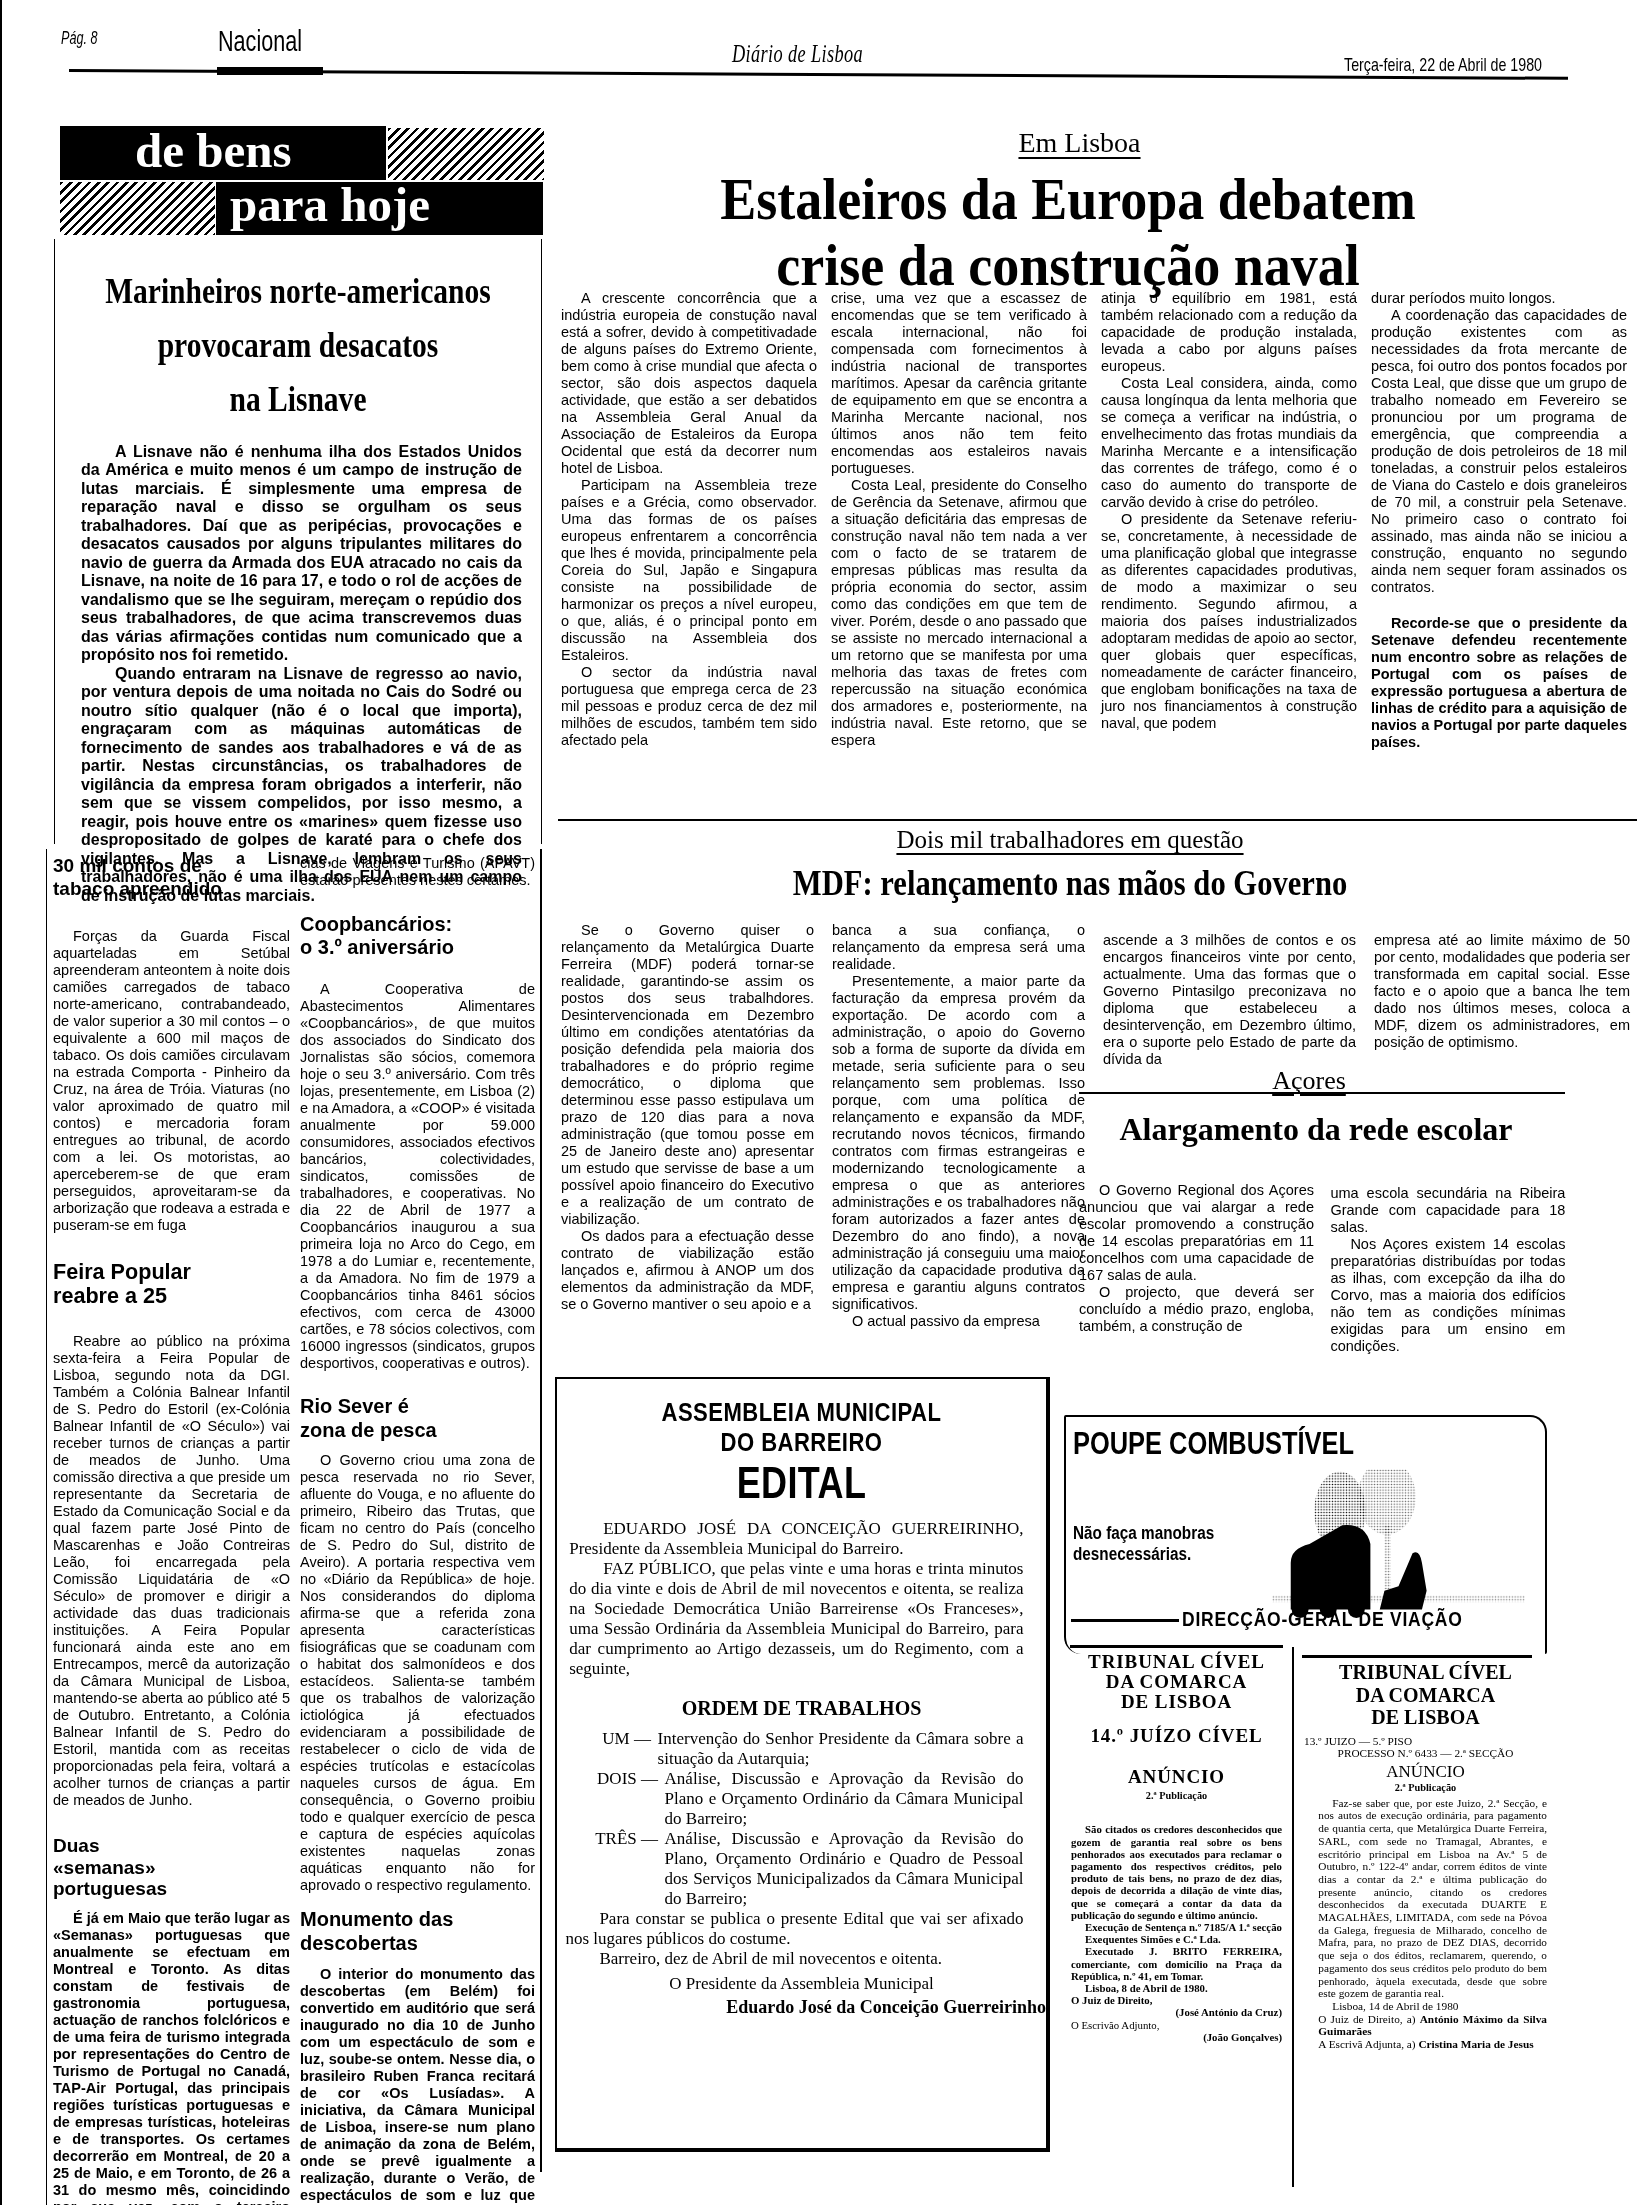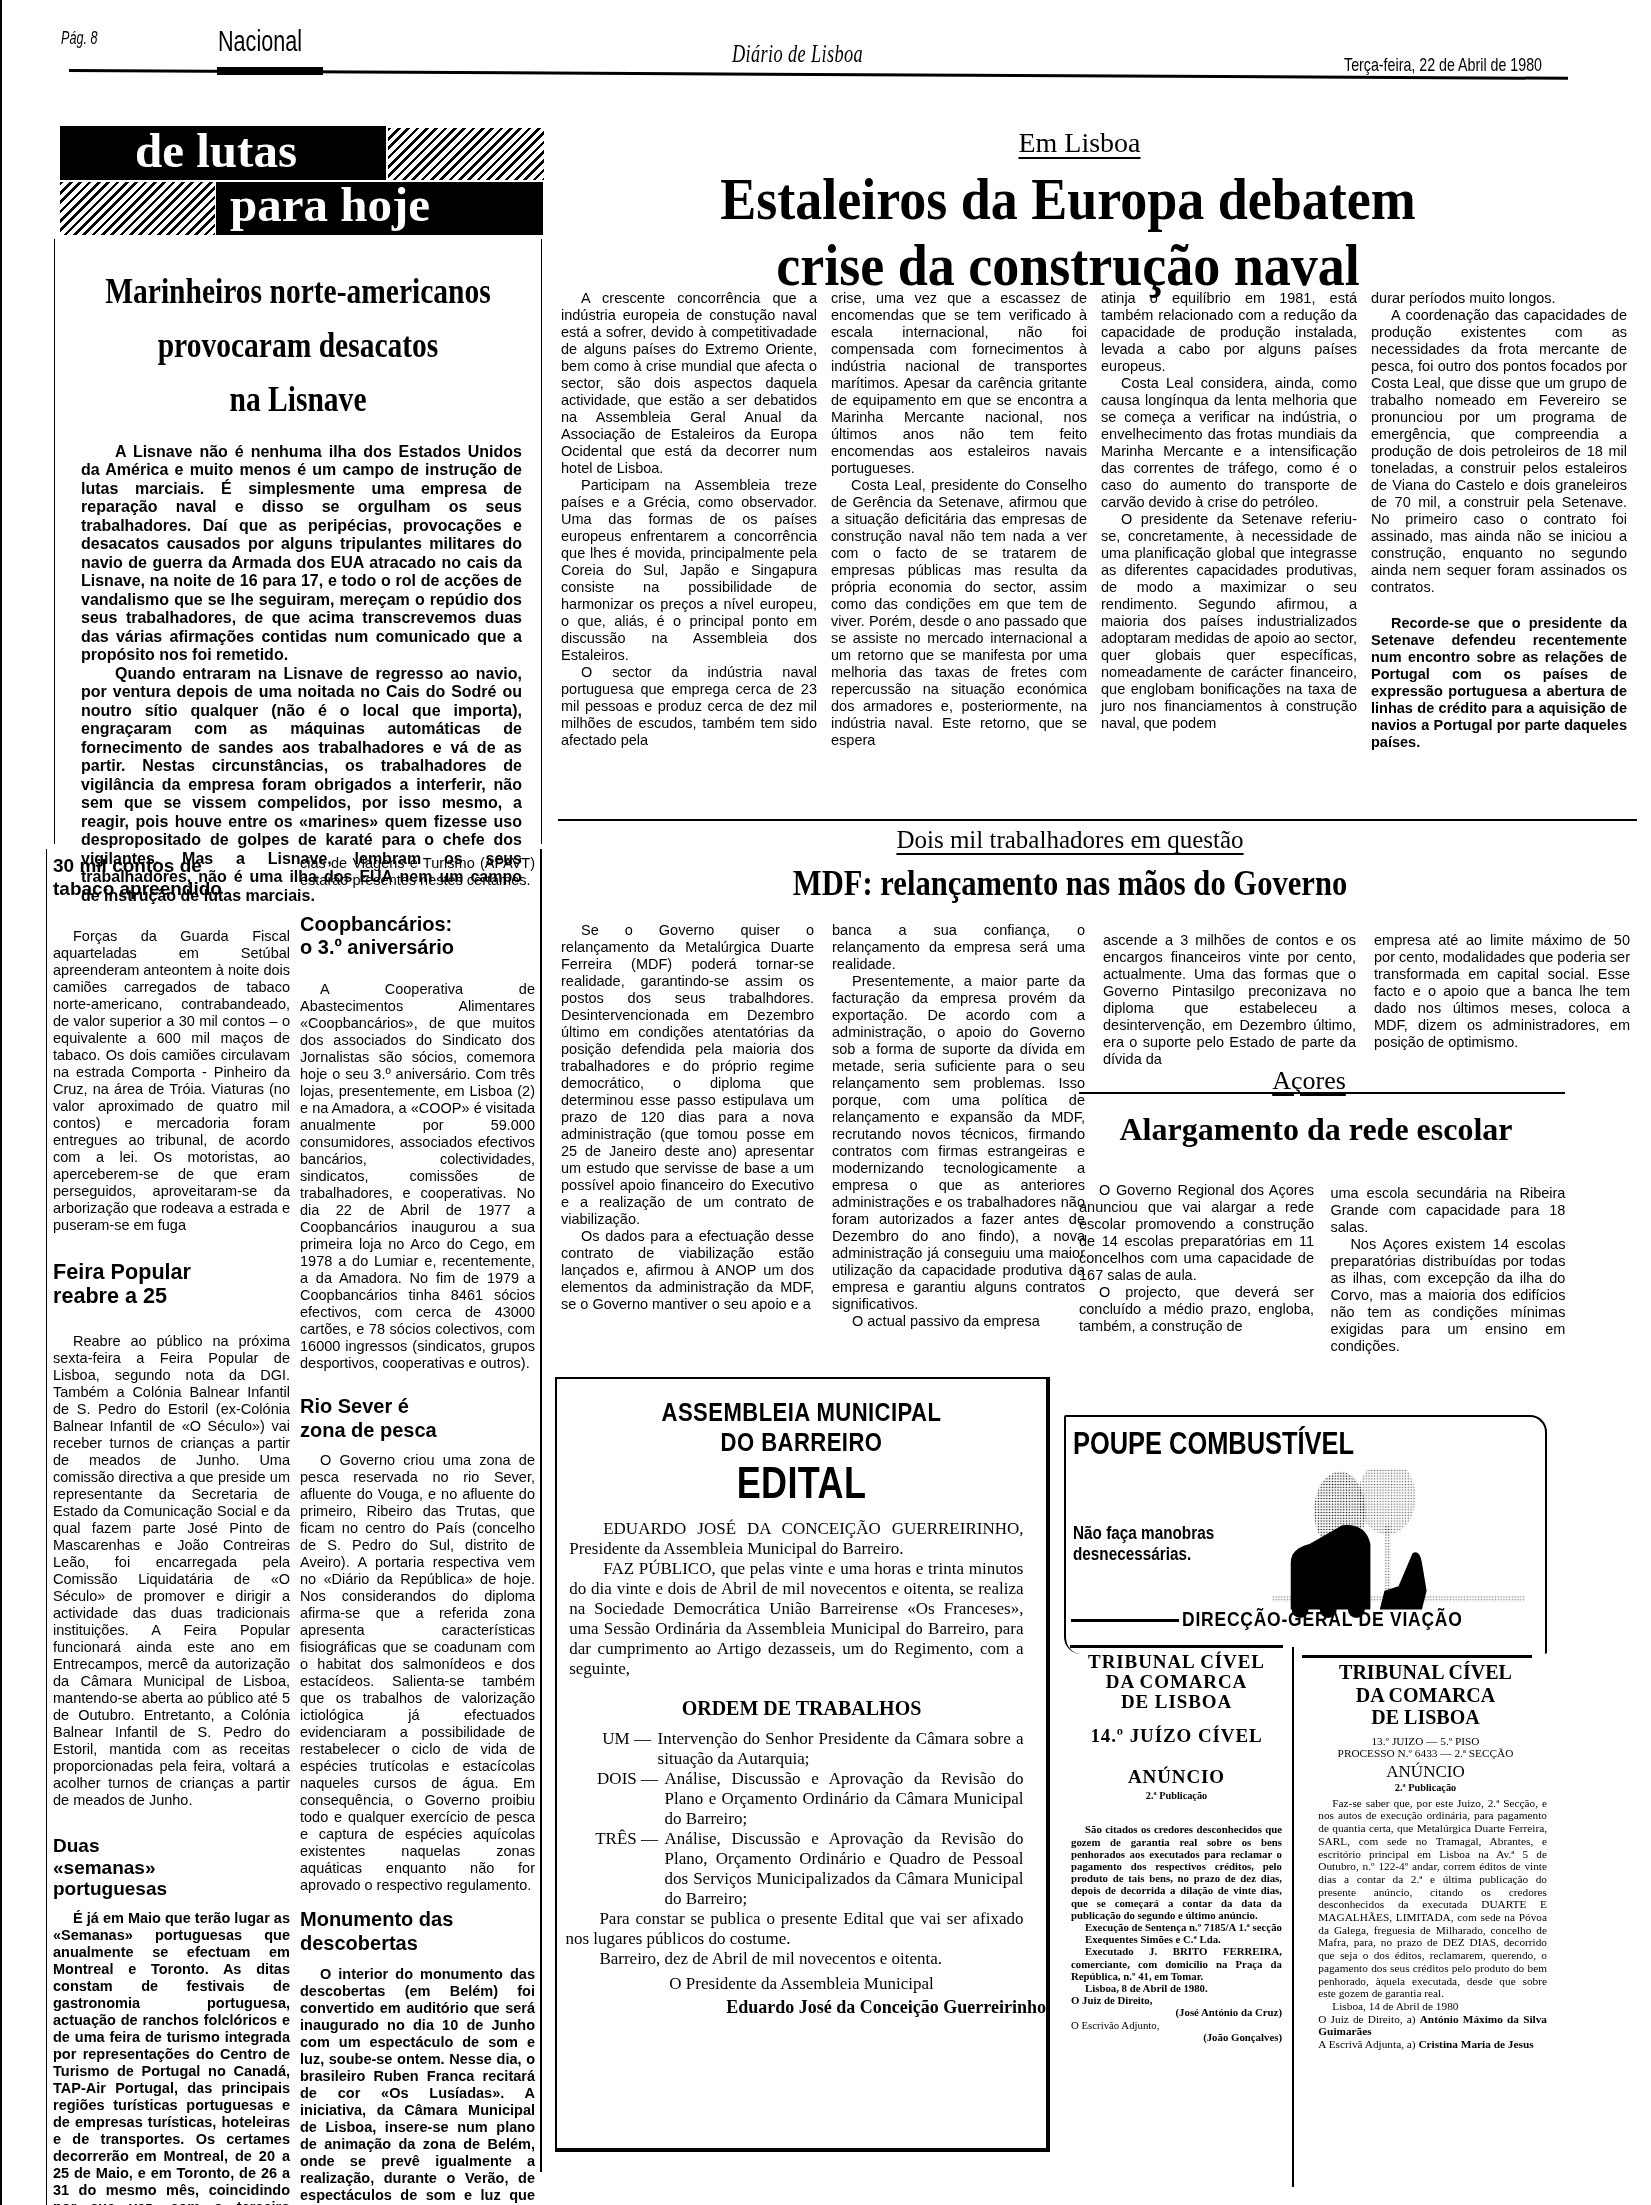--- a/index.html
+++ b/index.html
@@ -54,21 +54,21 @@
   <span class="page-no">Pág. 8</span>
   <span class="section-name">Nacional</span>
   <span class="paper-name">Diário de Lisboa</span>
   <span class="date">Terça-feira, 22 de Abril de 1980</span>
   <div class="mast-tab"></div>
   <div class="mast-line"></div>
 </div>
 
 <div class="abs" style="left:60px;top:126px;width:483px;height:110px;">
   <div class="kicker-box" style="left:0;top:0;width:326px;height:54px;">
-    <span style="position:absolute;left:75px;top:-1.9px;font-size:49px;line-height:54px;">de lutas</span>
+    <span style="position:absolute;left:75px;top:-1.9px;font-size:49px;line-height:54px;">de bens</span>
   </div>
   <div class="abs hatch" style="left:328px;top:1.9px;width:156px;height:52px;"></div>
   <div class="abs hatch" style="left:0;top:56px;width:155px;height:53px;"></div>
   <div class="kicker-box" style="left:156px;top:56px;width:327px;height:53px;">
     <span style="position:absolute;left:14px;top:-3.8px;font-size:49px;line-height:54px;text-align:right;">para hoje</span>
   </div>
 </div>
 
 <div id="feature-frame" class="abs">
   <div class="feature-title" style="margin-top:27px;">Marinheiros norte-americanos</div>
@@ -255,21 +255,21 @@
     <p style="text-align:right">(João Gonçalves)</p>
   </div>
 </div>
 <div class="col-rule" style="left:1292px;top:1647px;height:540px;width:2.3px;"></div>
 
 <div class="hrule" style="left:1302px;top:1655px;width:230px;height:2.8px;"></div>
 <div class="abs" style="left:1323px;top:1661px;width:224px;">
   <div class="trib-title" style="font-size:20px;line-height:22.5px;margin-left:-19px;">TRIBUNAL CÍVEL</div>
   <div class="trib-title" style="font-size:20px;line-height:22.5px;margin-left:-19px;">DA COMARCA</div>
   <div class="trib-title" style="font-size:20px;line-height:22.5px;margin-left:-19px;">DE LISBOA</div>
-  <div class="serif" style="font-size:11.3px;text-align:center;margin-top:6.6px;margin-left:-19px;">13.º JUIZO — 5.º PISO</div>
+  <div class="serif" style="font-size:11.3px;text-align:left;margin-top:6.6px;margin-left:-19px;">13.º JUIZO — 5.º PISO</div>
   <div class="serif" style="font-size:11.3px;text-align:center;margin-left:-19px;">PROCESSO N.º 6433 — 2.ª SECÇÃO</div>
   <div class="serif" style="font-size:17px;text-align:center;margin-top:2.8px;margin-left:-19px;">ANÚNCIO</div>
   <div class="serif" style="font-size:10.3px;font-weight:bold;text-align:center;margin-left:-19px;">2.ª Publicação</div>
   <div class="trib-text" style="margin-top:3.8px;margin-left:-4.7px;">
     <p>Faz-se saber que, por este Juizo, 2.ª Secção, e nos autos de execução ordinária, para pagamento de quantia certa, que Metalúrgica Duarte Ferreira, SARL, com sede no Tramagal, Abrantes, e escritório principal em Lisboa na Av.ª 5 de Outubro, n.º 122-4º andar, correm éditos de vinte dias a contar da 2.ª e última publicação do presente anúncio, citando os credores desconhecidos da executada DUARTE E MAGALHÃES, LIMITADA, com sede na Póvoa da Galega, freguesia de Milharado, concelho de Mafra, para, no prazo de DEZ DIAS, decorrido que seja o dos éditos, reclamarem, querendo, o pagamento dos seus créditos pelo produto do bem penhorado, àquela executada, desde que sobre este gozem de garantia real.</p>
     <p>Lisboa, 14 de Abril de 1980</p>
     <p style="text-indent:0"><span>O Juiz de Direito, a)</span> <b>António Máximo da Silva Guimarães</b></p>
     <p style="text-indent:0"><span>A Escrivã Adjunta, a)</span> <b>Cristina Maria de Jesus</b></p>
   </div>
 </div>

